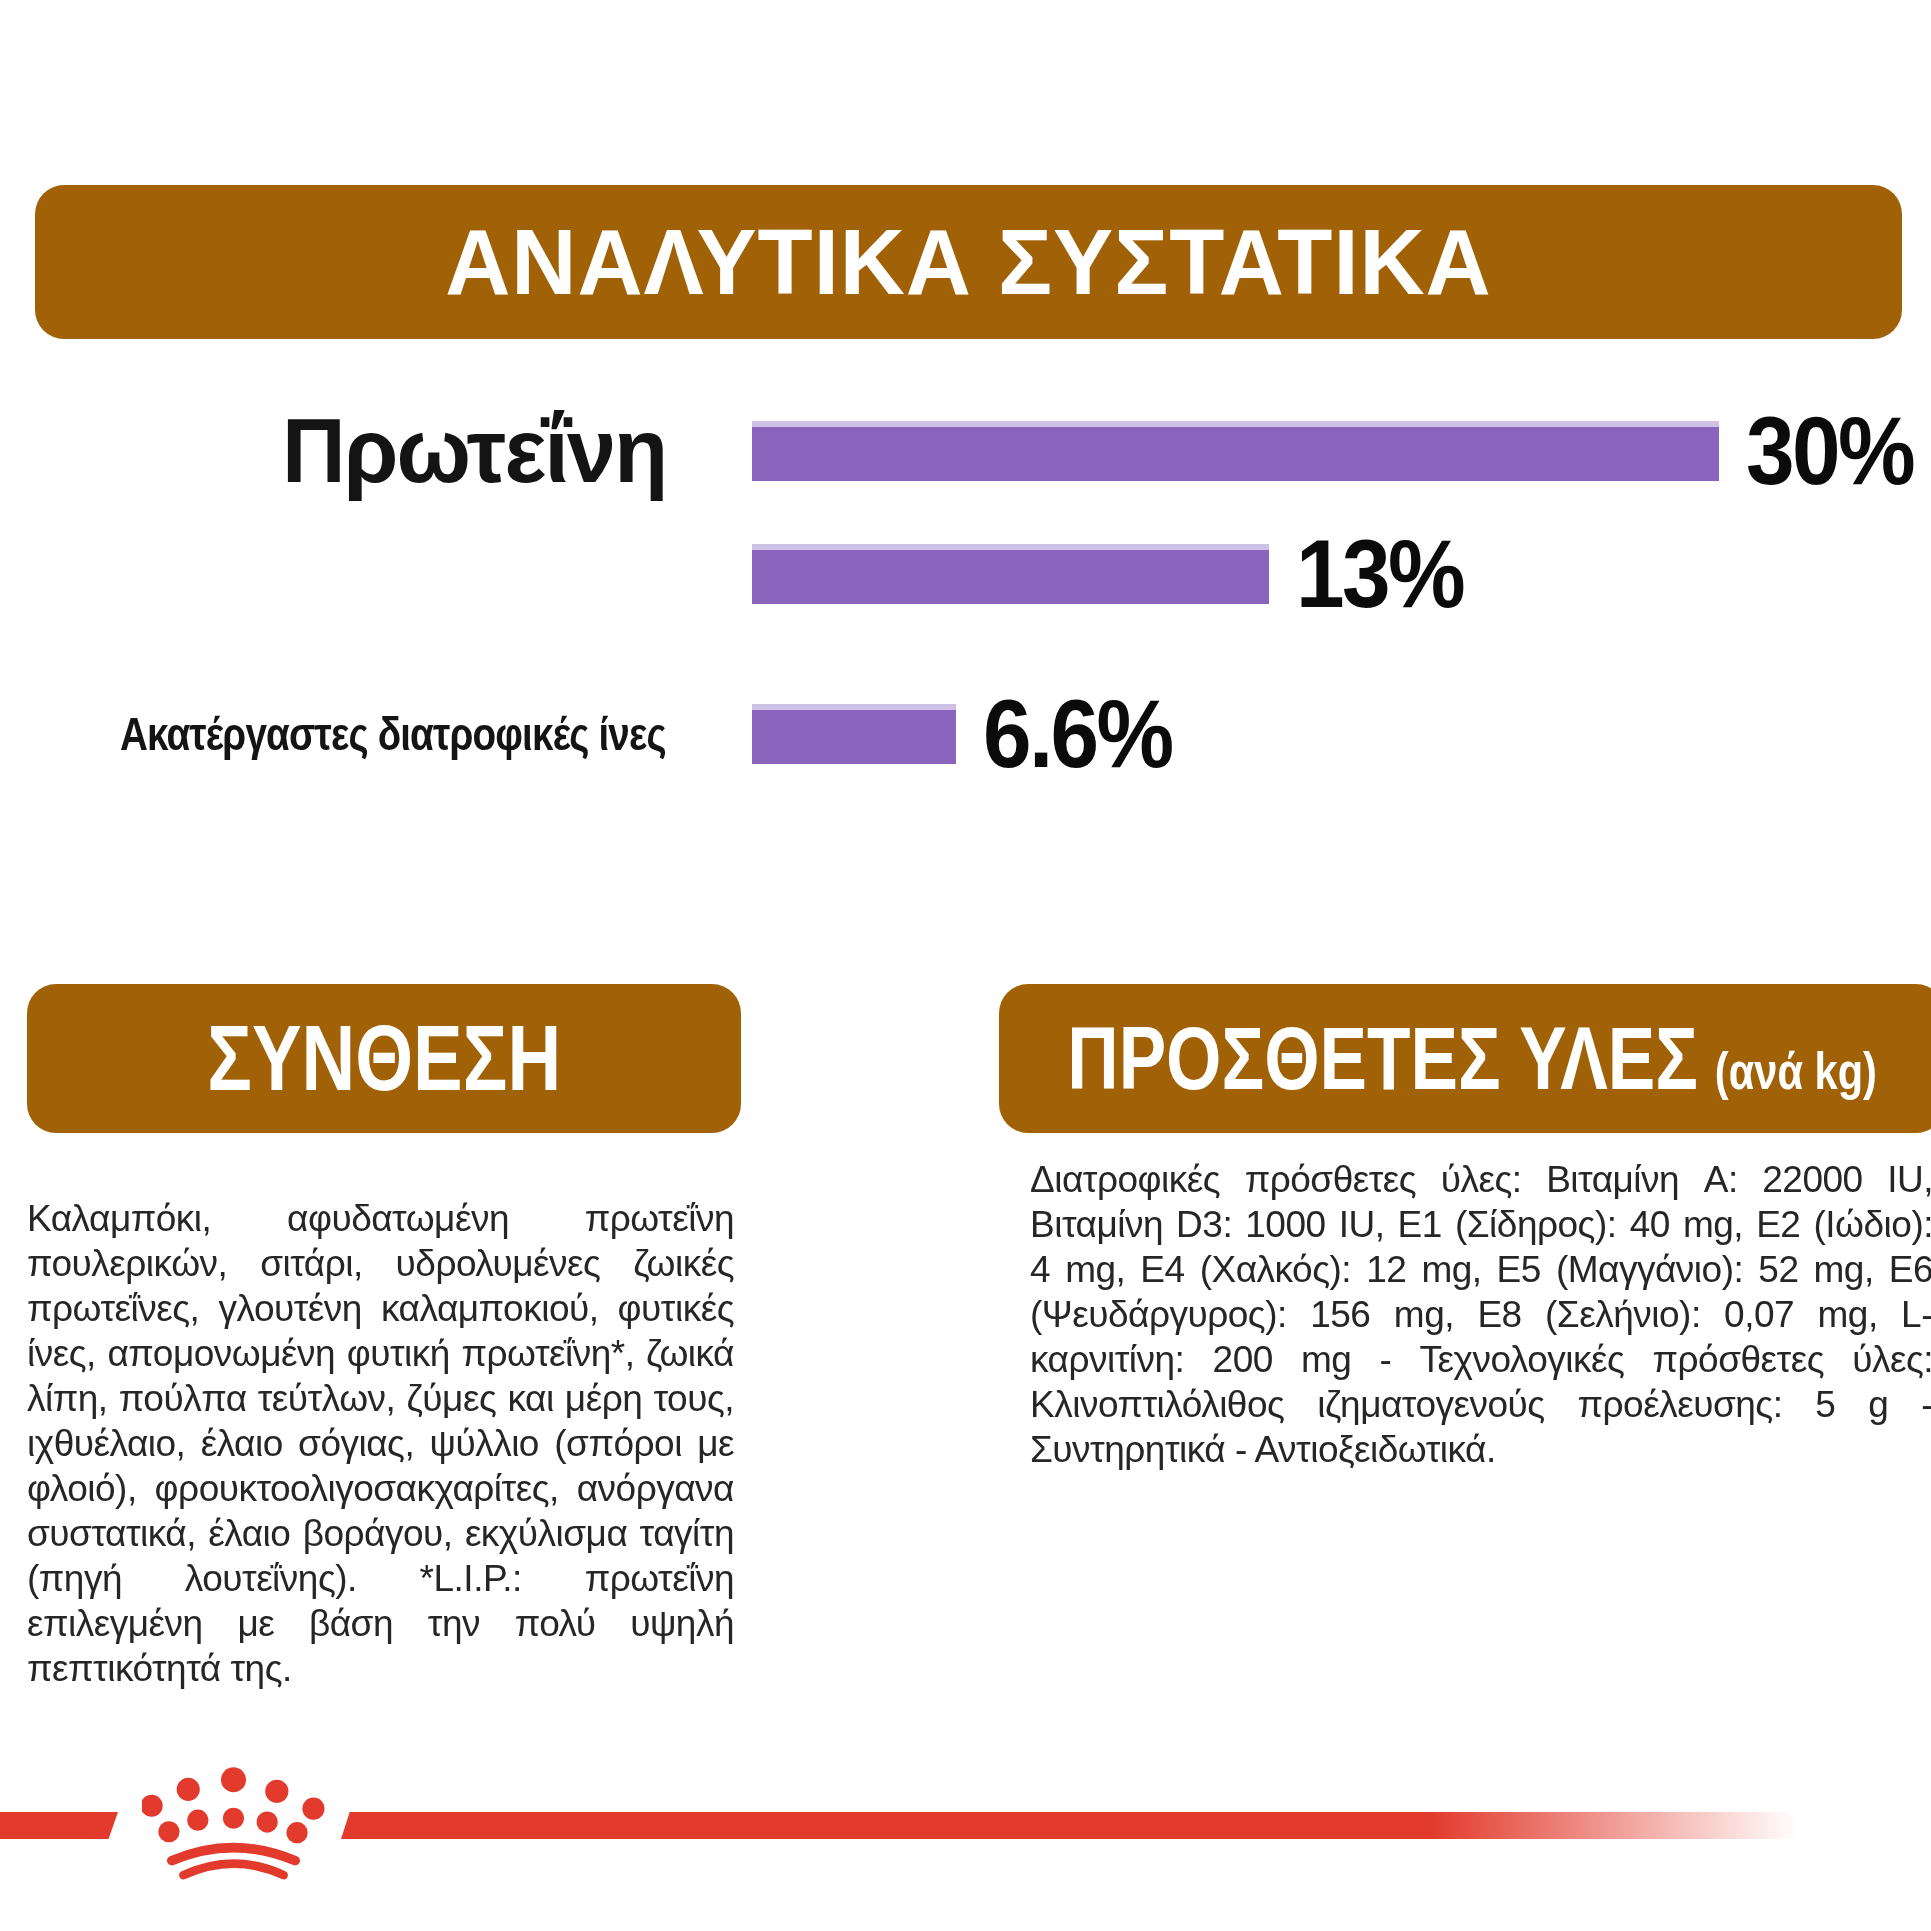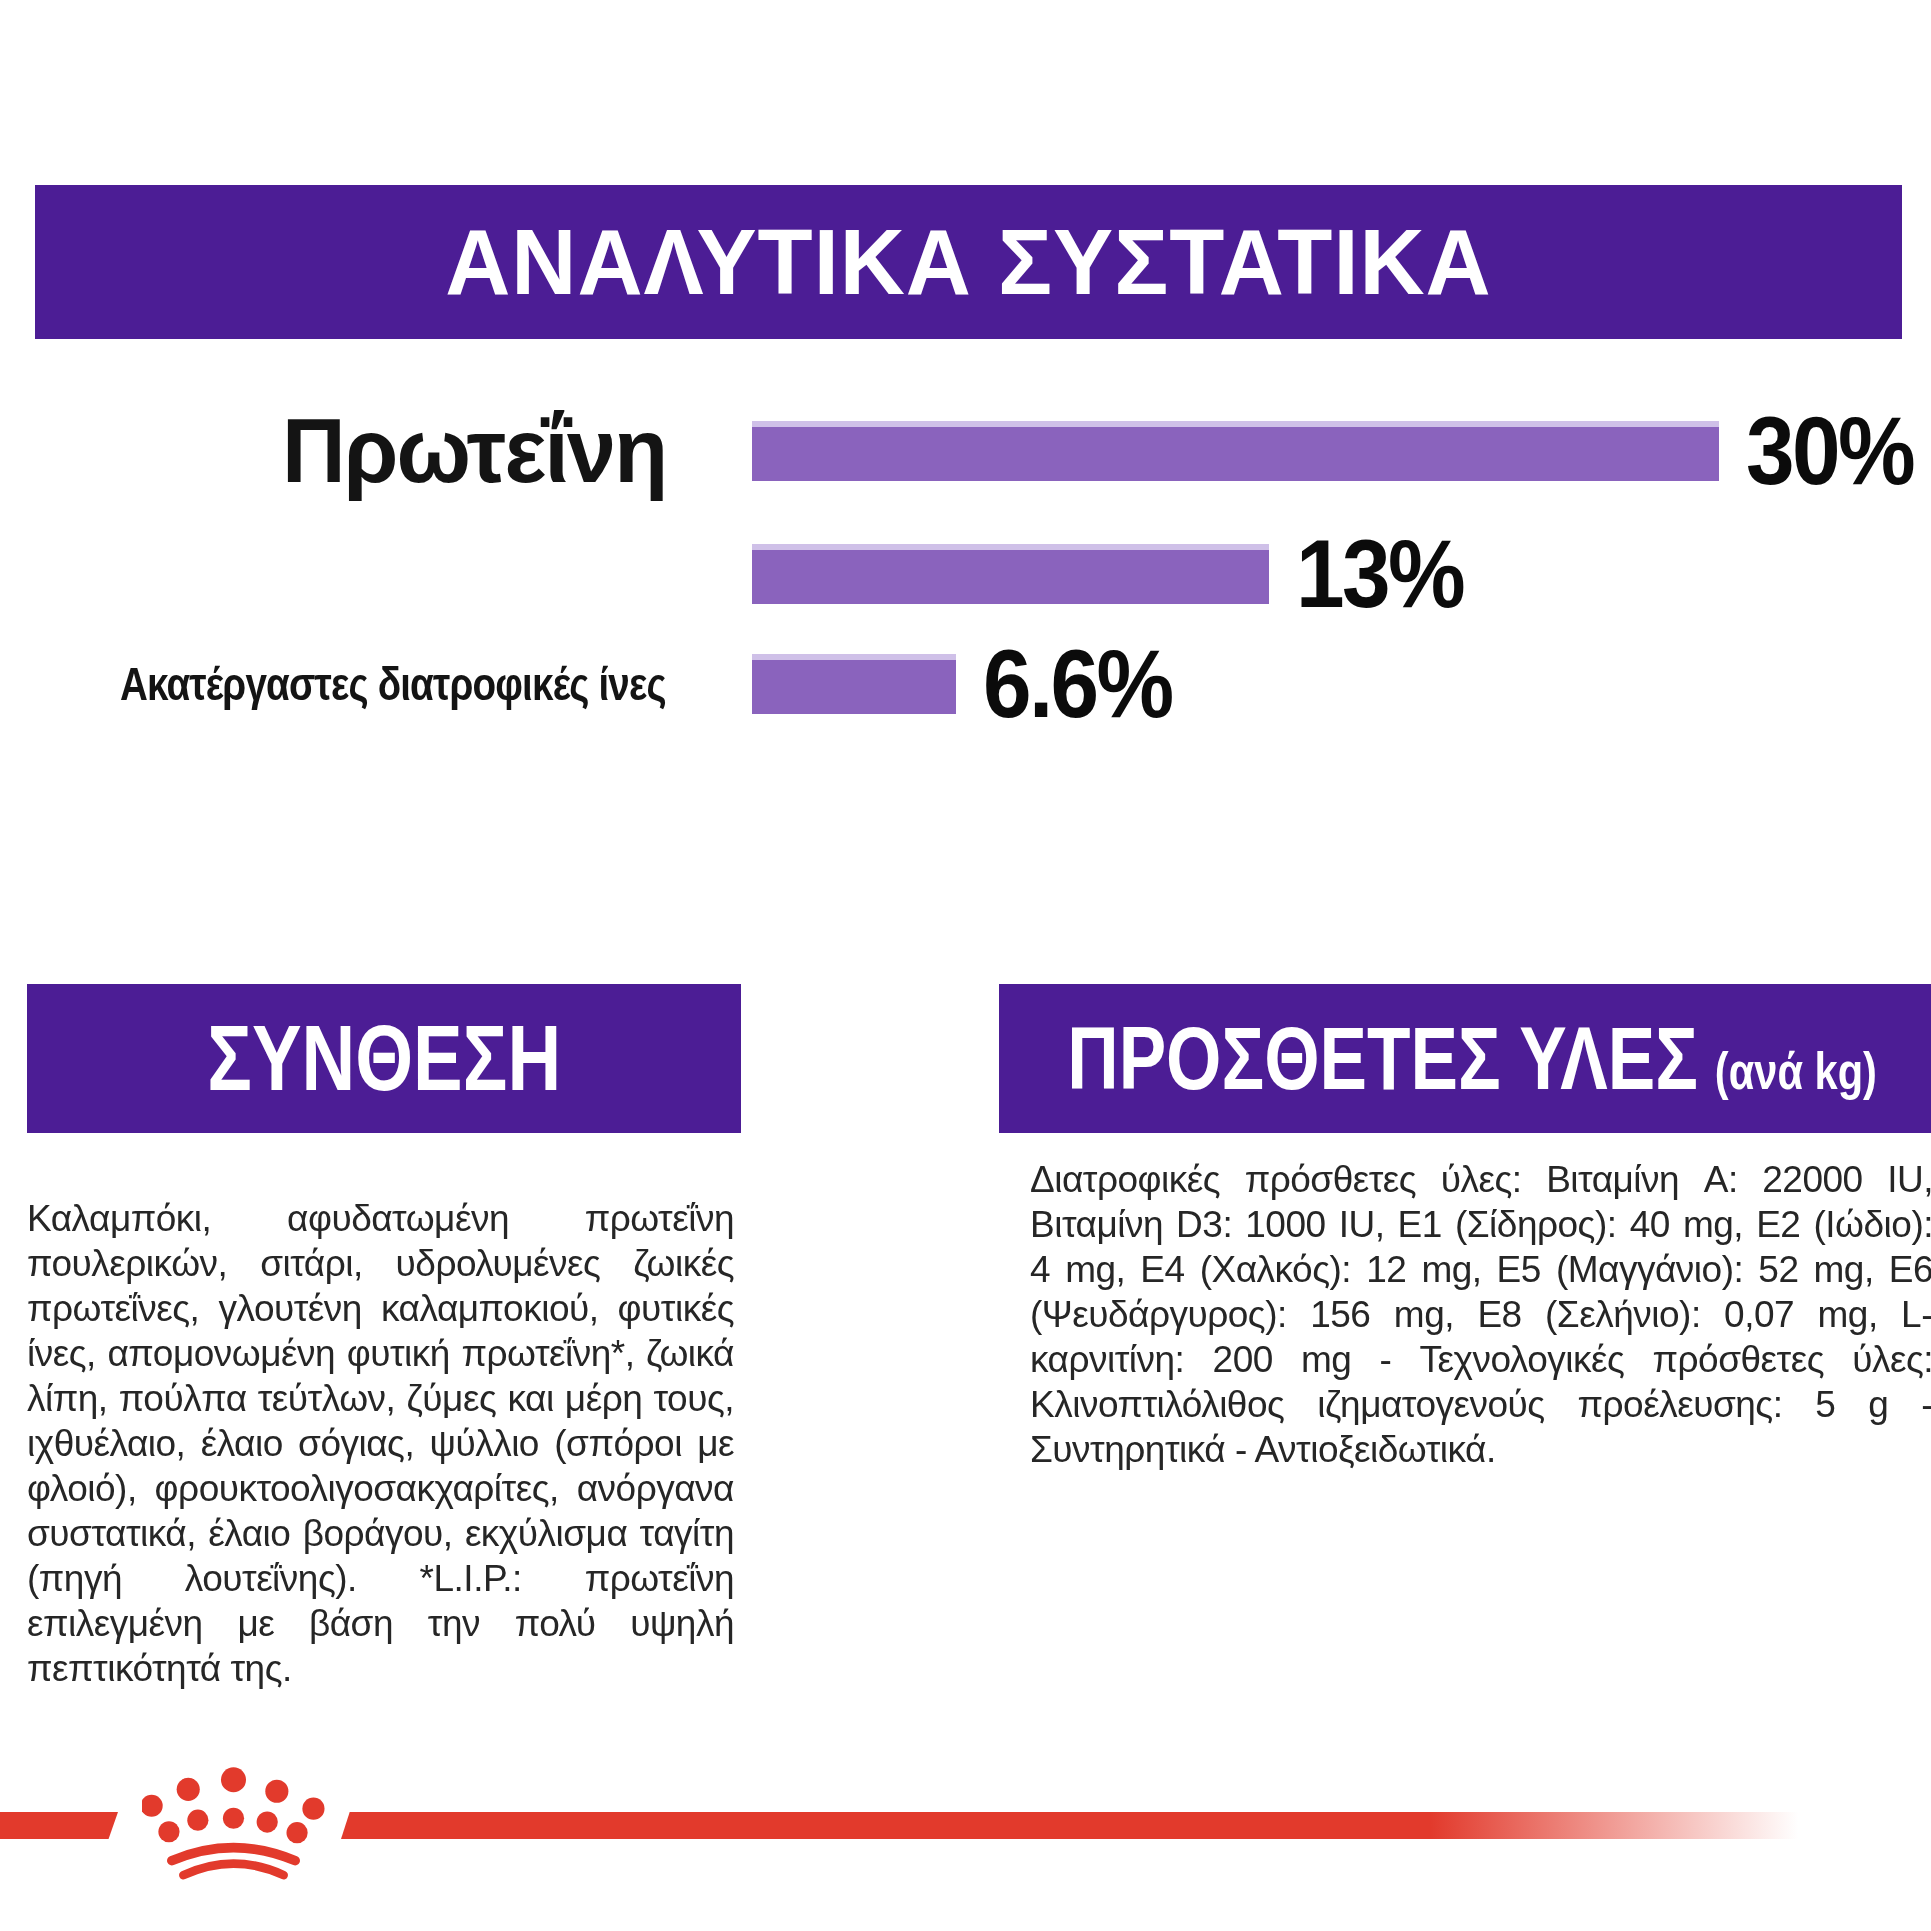--- a/index.html
+++ b/index.html
@@ -2,22 +2,22 @@
 <html><head>
 <meta charset="utf-8">
 <style>
   html,body{margin:0;padding:0;background:#ffffff;}
   .canvas{
     position:relative;width:1931px;height:1931px;background:#ffffff;overflow:hidden;
     font-family:"Liberation Sans", sans-serif;
   }
   
   .banner{
-    position:absolute;background:#4c1d95;color:#ffffff;
-    display:flex;align-items:center;justify-content:center;
+    position:absolute;background:#a16207;color:#ffffff;
+    display:flex;align-items:center;justify-content:center;border-radius:29px;
   }
   .top-banner{left:35px;top:185px;width:1867px;height:154px;}
   .top-banner .banner-text{
     font-size:93px;font-weight:700;letter-spacing:1px;white-space:nowrap;
     transform:scaleX(.97);transform-origin:center;
   }
   .left-banner{left:27px;top:984px;width:714px;height:149px;}
   .left-banner .banner-text{
     font-size:93px;font-weight:700;white-space:nowrap;
     transform:scaleX(.80);transform-origin:center;
@@ -47,21 +47,21 @@
     height:60px;background:linear-gradient(to bottom,#cfc0e8 0px,#cfc0e8 5.8px,#8a63bd 5.8px);
     flex:0 0 auto;
   }
   .bar-value{
     margin-left:27px;font-size:97px;font-weight:700;color:#0b0b0b;
     letter-spacing:-2.9px;white-space:nowrap;
     transform:scaleX(.90);transform-origin:left center;
   }
   .row-protein{top:421px;}
   .row-fat{top:544px;}
-  .row-fiber{top:654px;}
+  .row-fiber{top:704px;}
   
   .col-body{
     position:absolute;color:#262626;font-size:37px;line-height:45px;
     letter-spacing:-0.5px;text-align:justify;margin:0;
   }
   .left-body{left:27px;top:1157px;width:707px;margin-top:39px;}
   .right-body{left:999px;top:1157px;width:903px;margin-left:31px;}
   
   .band{position:absolute;top:1812px;height:27px;background:#e23a2c;}
   .band-left{left:0;width:118px;clip-path:polygon(0 0,100% 0,92% 100%,0 100%);}

